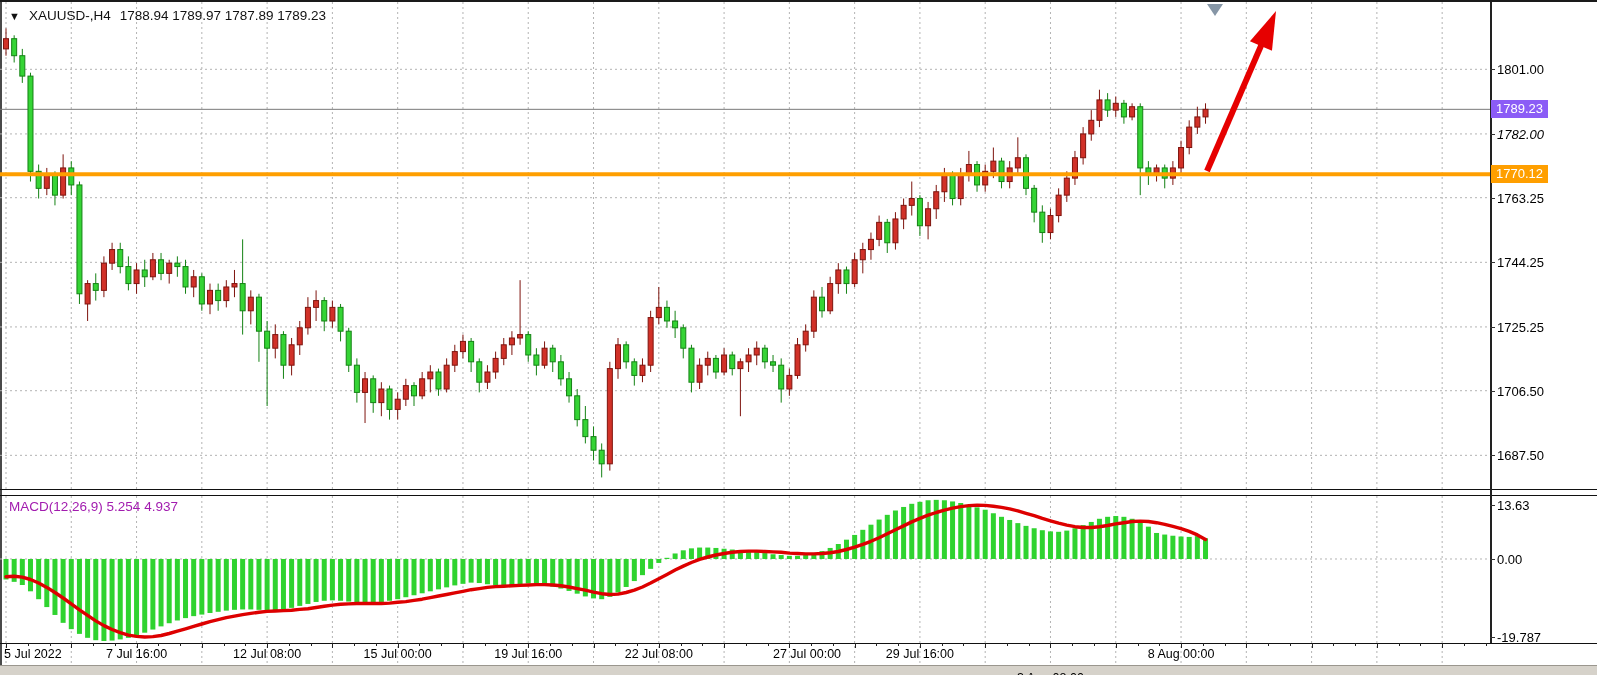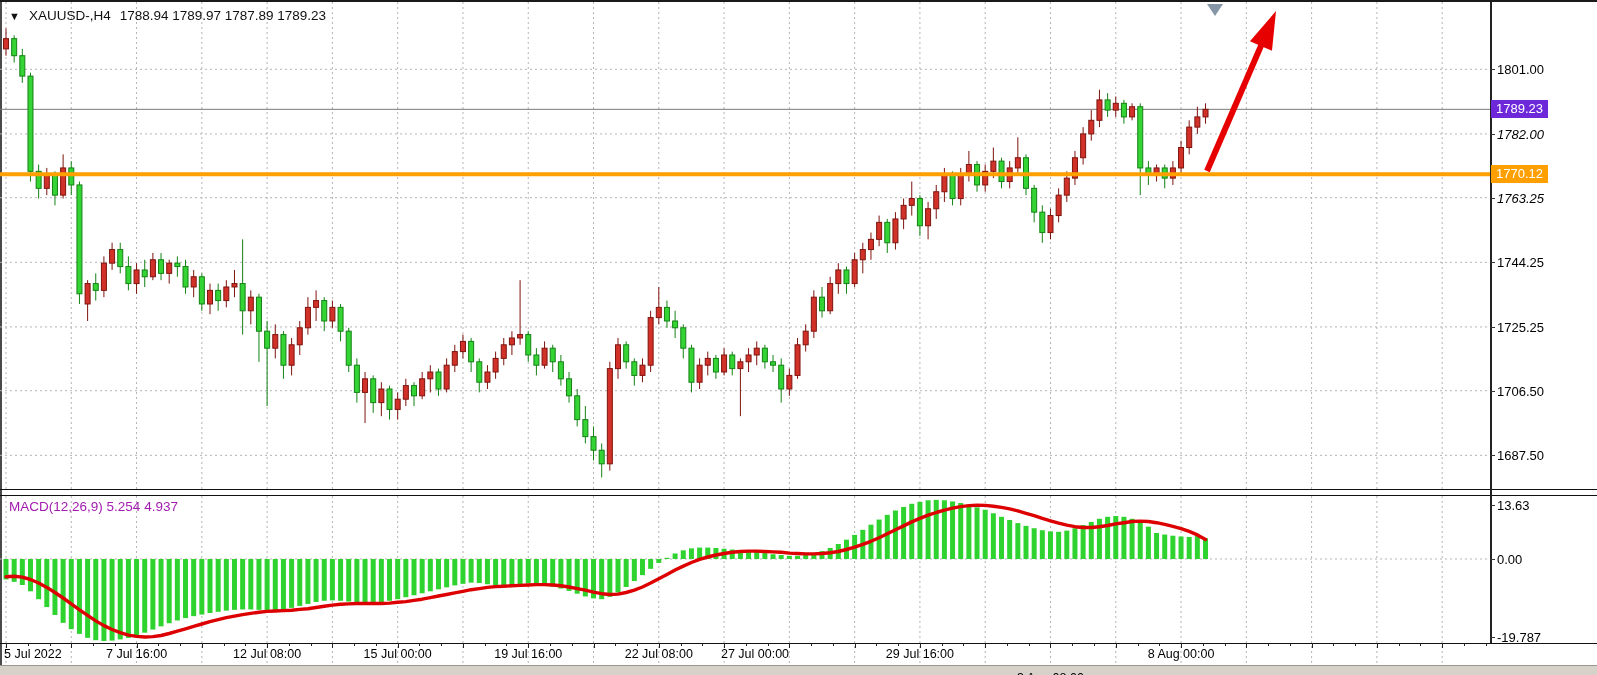--- a/index.html
+++ b/index.html
@@ -571,47 +571,47 @@
   <div class="hline-sep" style="top:487px"></div>
   <div class="hline-sep" style="top:493px"></div>
   <div class="hline-sep" style="top:641px"></div>
   <div id="axis-line"></div>
 
   <div id="price-axis">
       <div class="price-label" style="top: 67.3015px;">1801.00</div>
       <div class="axis-tick" style="top: 67.3015px;"></div>
       <div class="price-label" style="top: 131.923px; font-style: italic;">1782.00</div>
       <div class="axis-tick" style="top: 131.923px;"></div>
-      <div class="price-label" style="top: 195.694px; font-style: italic;">1763.25</div>
+      <div class="price-label" style="top: 195.694px;">1763.25</div>
       <div class="axis-tick" style="top: 195.694px;"></div>
       <div class="price-label" style="top: 260.315px;">1744.25</div>
       <div class="axis-tick" style="top: 260.315px;"></div>
       <div class="price-label" style="top: 324.937px;">1725.25</div>
       <div class="axis-tick" style="top: 324.937px;"></div>
       <div class="price-label" style="top: 388.708px;">1706.50</div>
       <div class="axis-tick" style="top: 388.708px;"></div>
       <div class="price-label" style="top: 453.329px;">1687.50</div>
       <div class="axis-tick" style="top: 453.329px;"></div>
       <div class="price-label" style="top: 503.263px;">13.63</div>
       <div class="axis-tick" style="top: 503.263px;"></div>
       <div class="price-label" style="top: 556.988px;">0.00</div>
       <div class="axis-tick" style="top: 556.988px;"></div>
       <div class="price-label" style="top: 634.982px;">-19.787</div>
       <div class="axis-tick" style="top: 634.982px;"></div>
-      <div class="badge" style="top: 107.333px; background: #6d28d9; color: rgb(255, 255, 255);">1789.23</div>
+      <div class="badge" style="top: 107.333px; background: #8b5cf6; color: rgb(255, 255, 255);">1789.23</div>
       <div class="badge" style="top: 172.328px; background: rgb(255, 159, 0); color: rgb(255, 255, 255);">1770.12</div>
     </div>
   <div id="time-axis">
       <div class="time-label" style="left: 4px;">5 Jul 2022</div>
       <div class="time-label" style="left: 136.56px; transform: translateX(-50%);">7 Jul 16:00</div>
       <div class="time-label" style="left: 267.12px; transform: translateX(-50%);">12 Jul 08:00</div>
       <div class="time-label" style="left: 397.68px; transform: translateX(-50%);">15 Jul 00:00</div>
       <div class="time-label" style="left: 528.24px; transform: translateX(-50%);">19 Jul 16:00</div>
       <div class="time-label" style="left: 658.8px; transform: translateX(-50%);">22 Jul 08:00</div>
-      <div class="time-label" style="left: 755px; transform: translateX(-50%);">27 Jul 00:00</div>
+      <div class="time-label" style="left: 807px; transform: translateX(-50%);">27 Jul 00:00</div>
       <div class="time-label" style="left: 919.92px; transform: translateX(-50%);">29 Jul 16:00</div>
       <div class="time-label" style="left: 1050.48px; transform: translateX(-50%); margin-top: 24px;">3 Aug 08:00</div>
       <div class="time-label" style="left: 1181.04px; transform: translateX(-50%);">8 Aug 00:00</div>
       <div class="time-tick" style="left: 6px; height: 5px;"></div>
       <div class="time-tick" style="left: 27.76px; height: 3px;"></div>
       <div class="time-tick" style="left: 49.52px; height: 3px;"></div>
       <div class="time-tick" style="left: 71.28px; height: 5px;"></div>
       <div class="time-tick" style="left: 93.04px; height: 3px;"></div>
       <div class="time-tick" style="left: 114.8px; height: 3px;"></div>
       <div class="time-tick" style="left: 136.56px; height: 5px;"></div>

